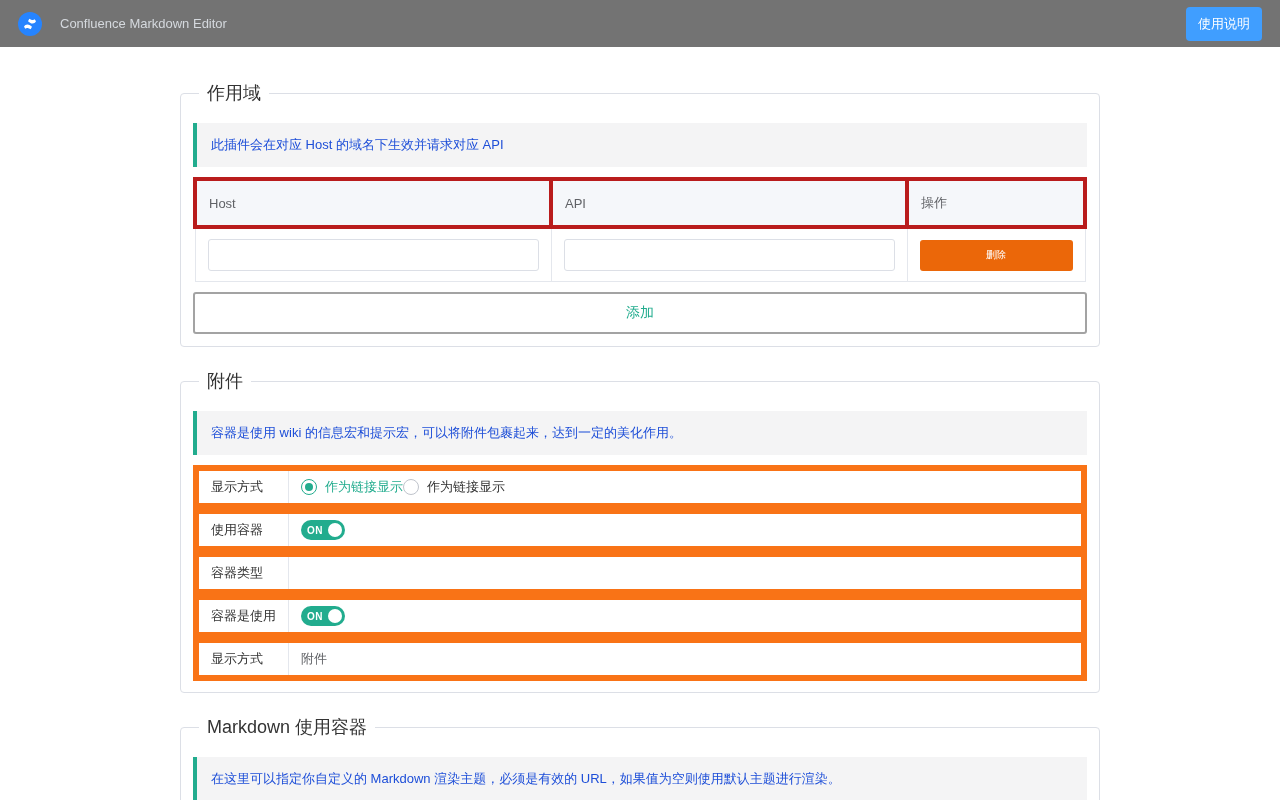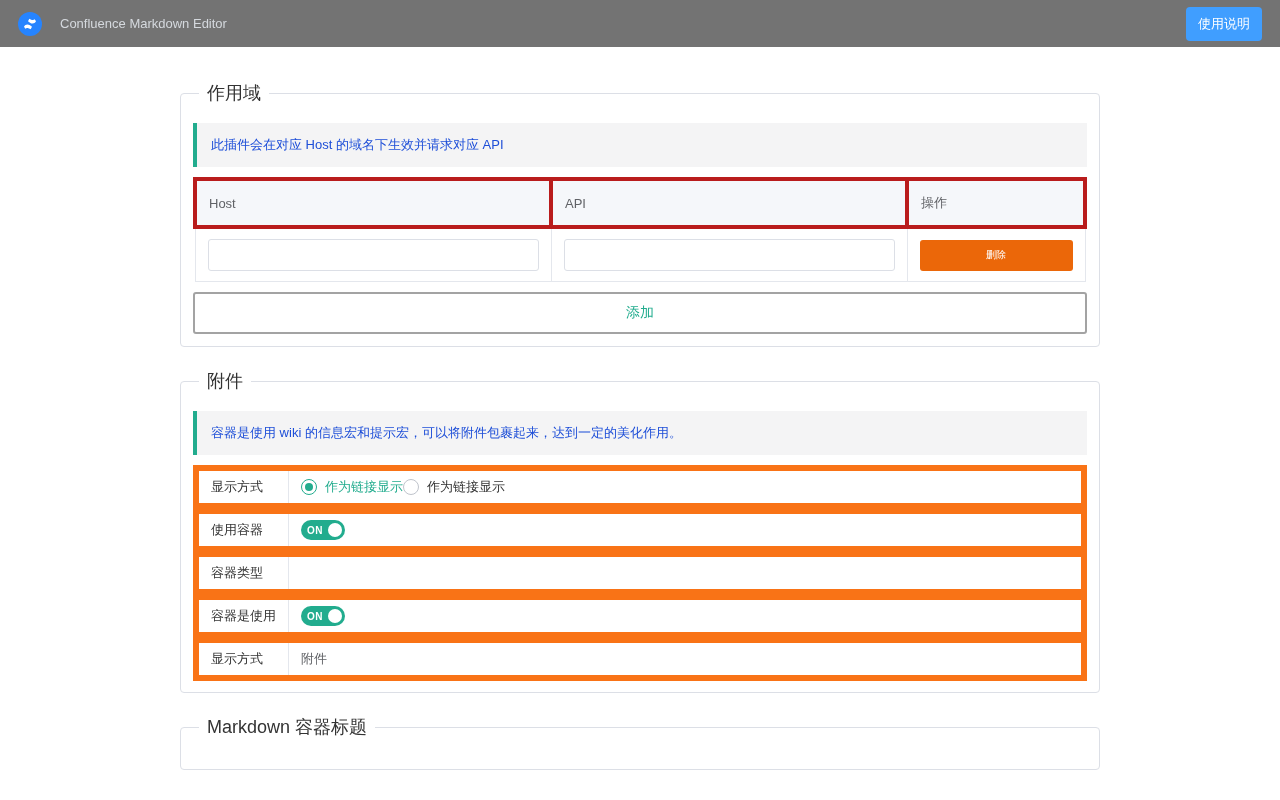--- a/index.html
+++ b/index.html
@@ -115,17 +115,18 @@
 
     <div class="row">
       <div class="row-l">显示方式</div>
       <div class="row-c">
           <input class="inp-inline" value="附件" style="">
         </div>
     </div>
   </fieldset>
 
   <fieldset>
-    <legend>Markdown 容器标题</legend>
+    <legend>Markdown 使用容器</legend>
+    <div class="tip">在这里可以指定你自定义的 Markdown 渲染主题，必须是有效的 URL，如果值为空则使用默认主题进行渲染。</div>
 
   </fieldset>
 
 </div>
 
 </body></html>

